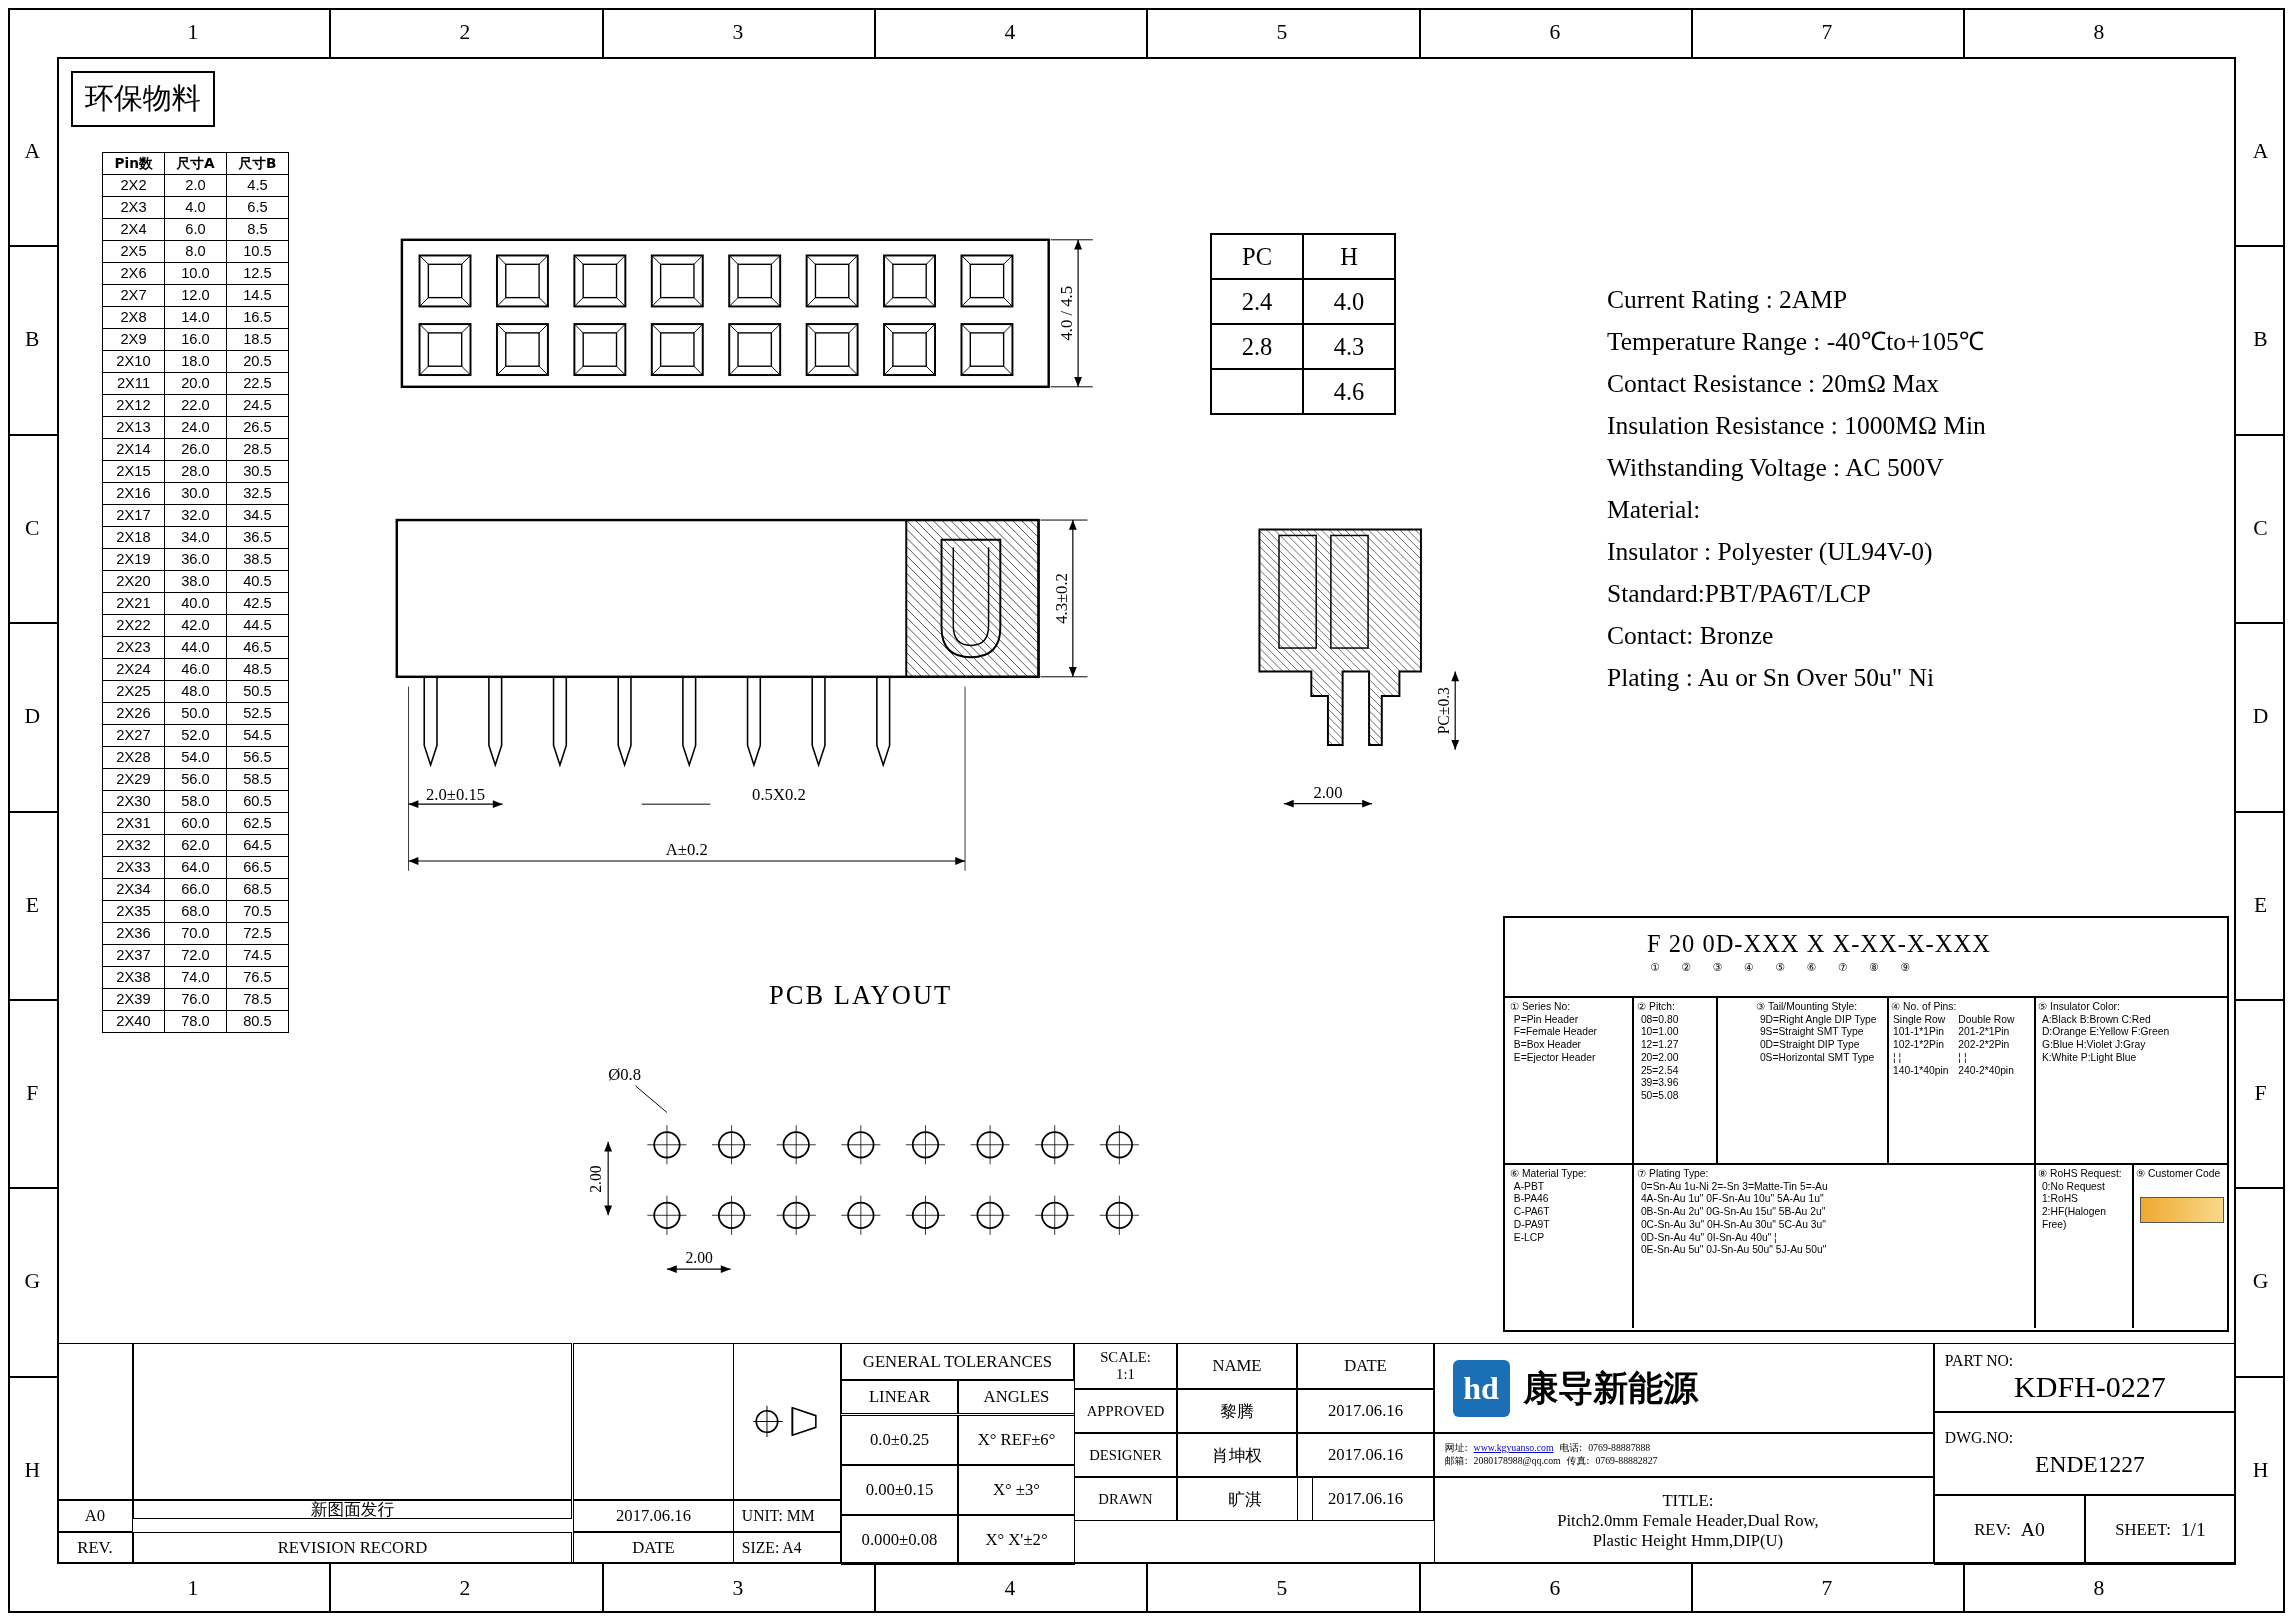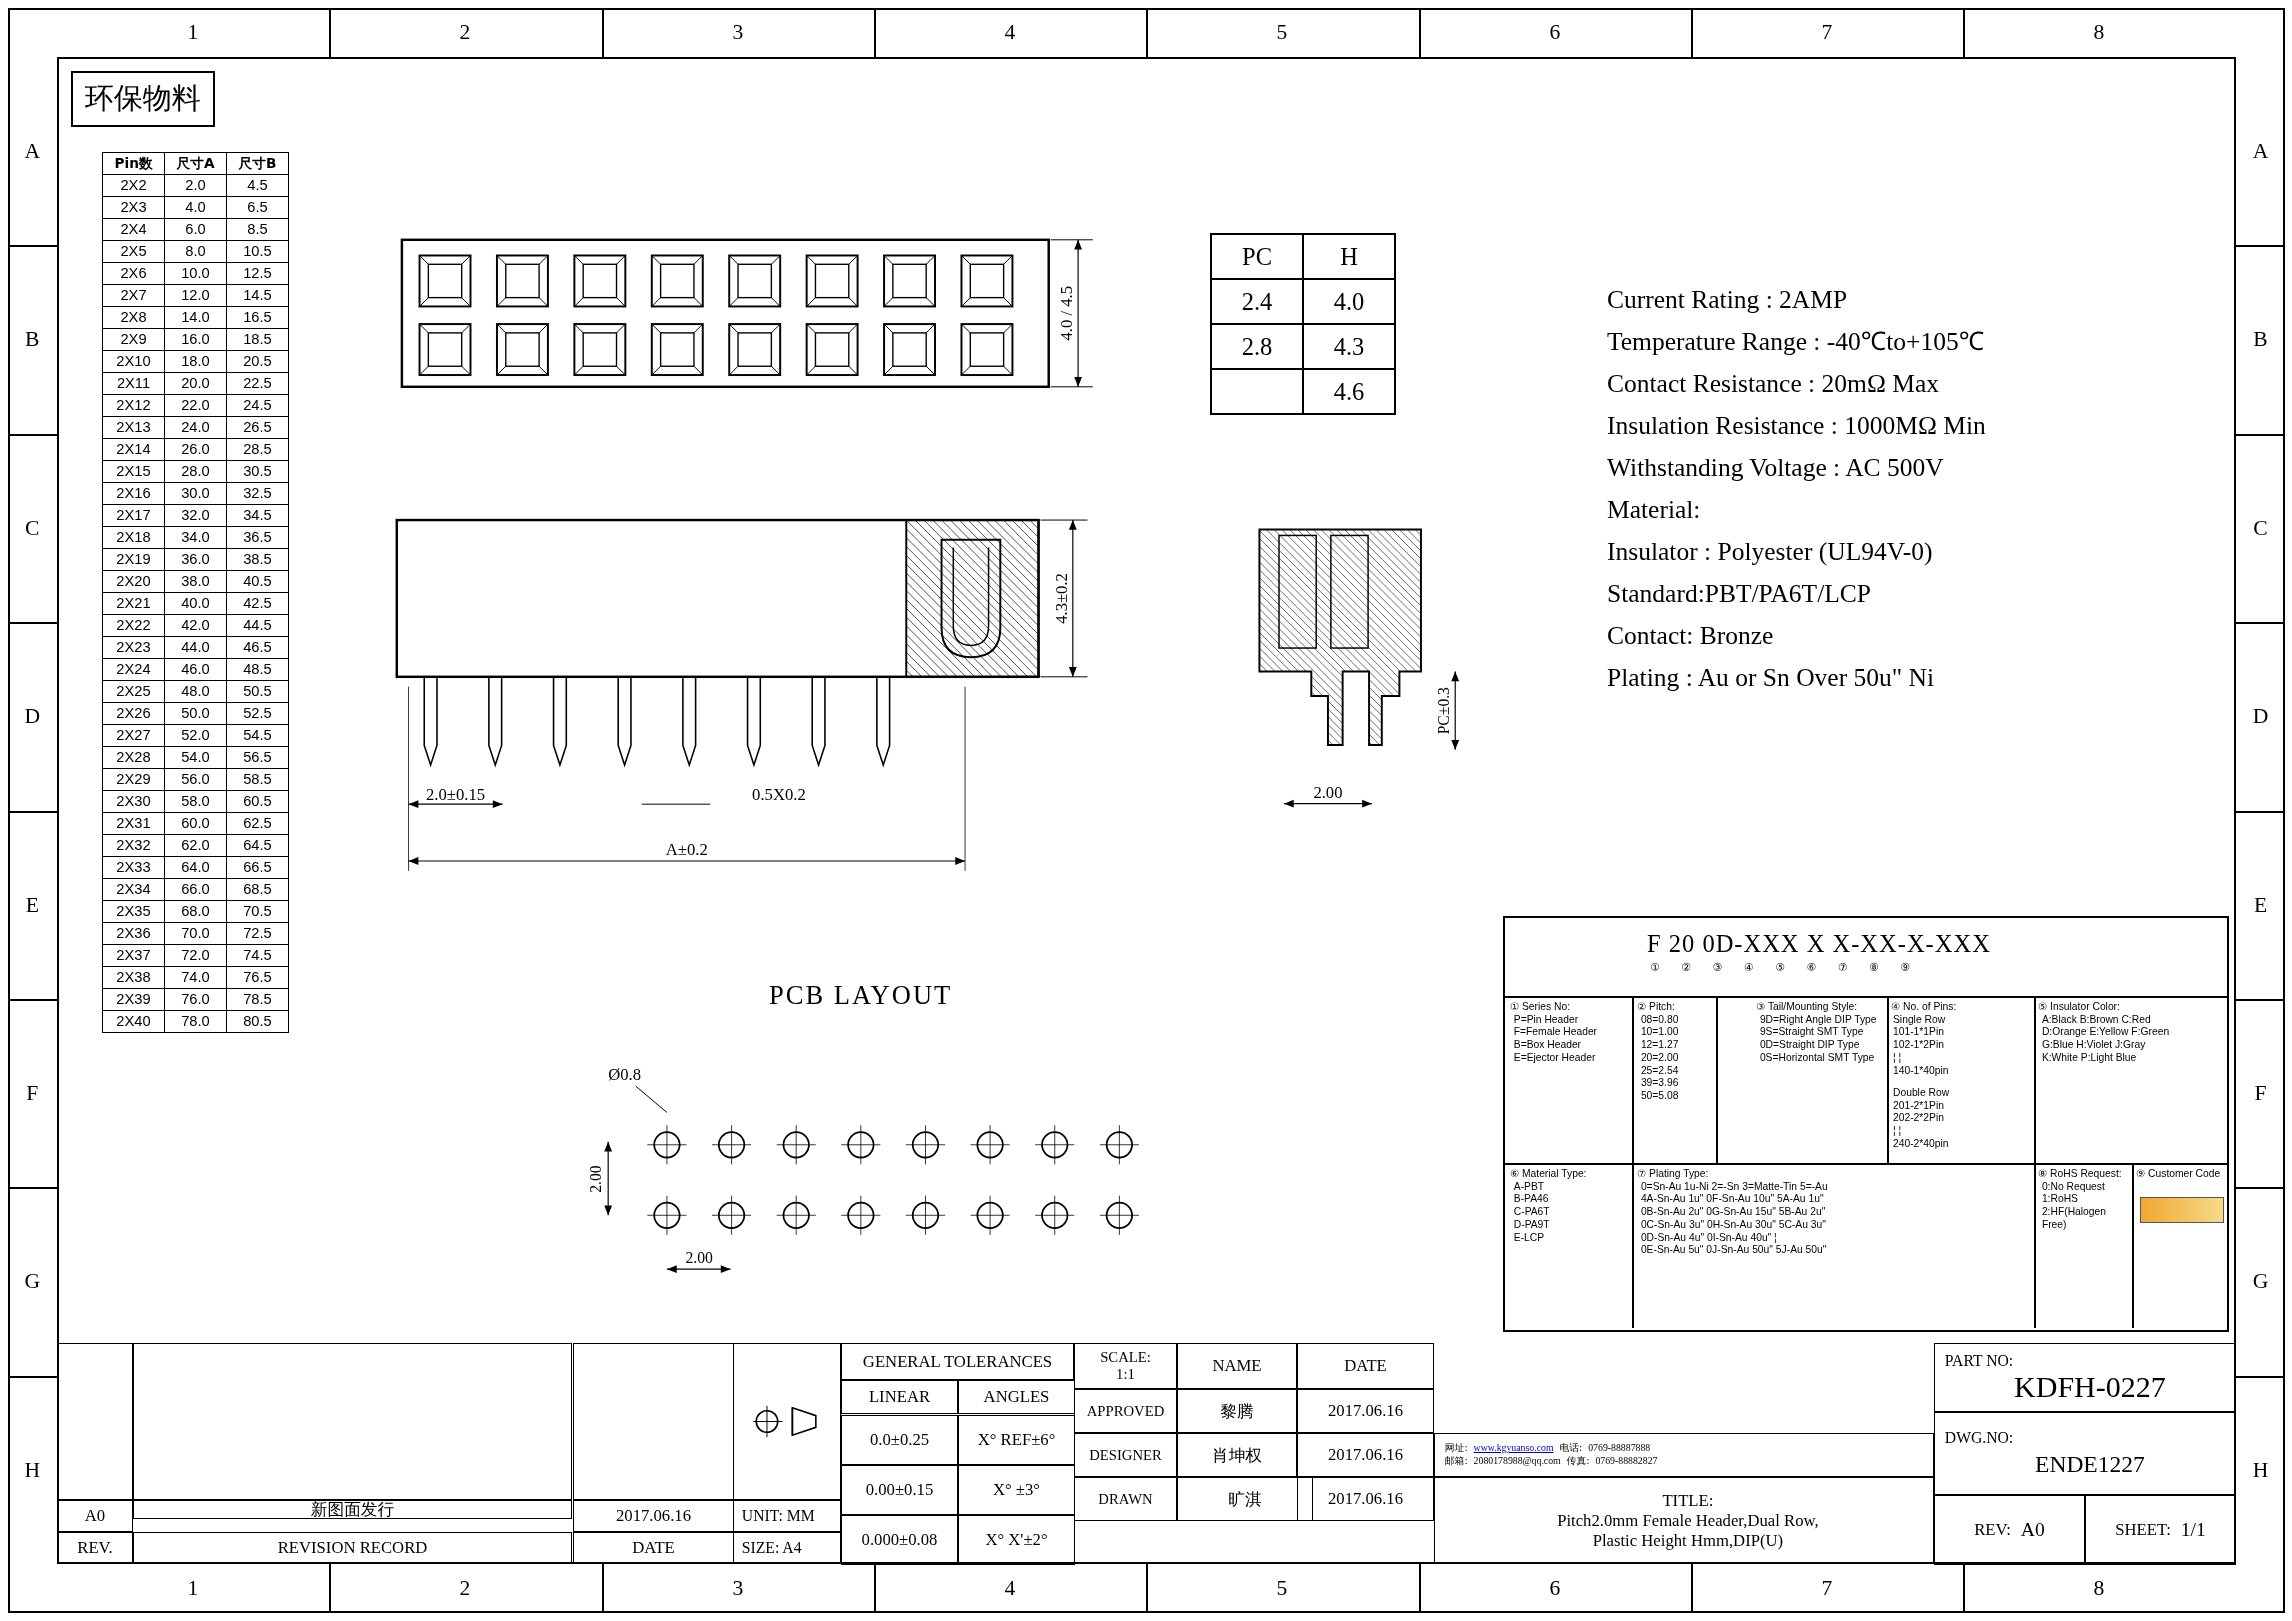--- a/index.html
+++ b/index.html
@@ -754,21 +754,21 @@
       </div>
     <div class="pnsec" id="pnMount" style="left:215px;top:83px;width:167px;margin-left:36px;">
         <div>③ Tail/Mounting Style:</div>
         <div style="padding-left: 3.9px;">9D=Right Angle DIP Type</div>
         <div style="padding-left: 3.9px;">9S=Straight SMT Type</div>
         <div style="padding-left: 3.9px;">0D=Straight DIP Type</div>
         <div style="padding-left: 3.9px;">0S=Horizontal SMT Type</div>
       </div>
     <div class="pnsec" id="pnPins" style="left:386px;top:83px;width:141px;">
         <div>④ No. of Pins:</div>
-        <div style="display: flex; gap: 9.8px; padding-left: 2px; flex-direction: column;">
+        <div style="display: flex; gap: 9.8px; padding-left: 2px;">
           <div>
             <div>Single Row</div>
             <div>101-1*1Pin</div>
             <div>102-1*2Pin</div>
             <div>¦  ¦</div>
             <div>140-1*40pin</div>
           </div>
           <div>
             <div>Double Row</div>
             <div>201-2*1Pin</div>
@@ -862,20 +862,26 @@
     <div class="tb" style="left:1240px;top:46px;width:137px;height:44px;">2017.06.16</div>
 
     <div class="tb" style="left:1017px;top:90px;width:103px;height:44px;font-size:14.7px;">DESIGNER</div>
     <div class="tb" style="left:1120px;top:90px;width:120px;height:44px;font-family:'DejaVu Sans',sans-serif;">肖坤权</div>
     <div class="tb" style="left:1240px;top:90px;width:137px;height:44px;">2017.06.16</div>
 
     <div class="tb" style="left:1017px;top:134px;width:103px;height:44px;font-size:14.7px;">DRAWN</div>
     <div class="tb" style="left:1120px;top:134px;width:136px;height:44px;font-family:'DejaVu Sans',sans-serif;">旷淇</div>
     <div class="tb" style="left:1240px;top:134px;width:137px;height:44px;">2017.06.16</div>
 
+    <div class="tb" style="left:1377px;top:0;width:500px;height:90px;justify-content:flex-start;">
+      <div style="width:57px;height:57px;margin-left:17.6px;background:#1b6fb5;border-radius:5.9px;color:#fff;font-size:32px;font-weight:bold;display:flex;align-items:center;justify-content:center;font-family:'Liberation Serif',serif;">
+        <span>hd</span>
+      </div>
+      <div style="margin-left:13.7px;font-size:35px;font-weight:bold;font-family:'DejaVu Sans',sans-serif;">康导新能源</div>
+    </div>
     <div class="tb" style="left:1377px;top:90px;width:500px;height:44px;flex-direction:column;align-items:flex-start;padding-left:9.8px;font-size:9.8px;">
       <div style="display:flex;gap:5.9px;">
         <span style="font-family:'DejaVu Sans',sans-serif;">网址:</span>
         <span style="text-decoration:underline;color:#00c;">www.kgyuanso.com</span>
         <span style="font-family:'DejaVu Sans',sans-serif;">电话:</span>
         <span>0769-88887888</span>
       </div>
       <div style="display:flex;gap:5.9px;">
         <span style="font-family:'DejaVu Sans',sans-serif;">邮箱:</span>
         <span>2080178988@qq.com</span>

